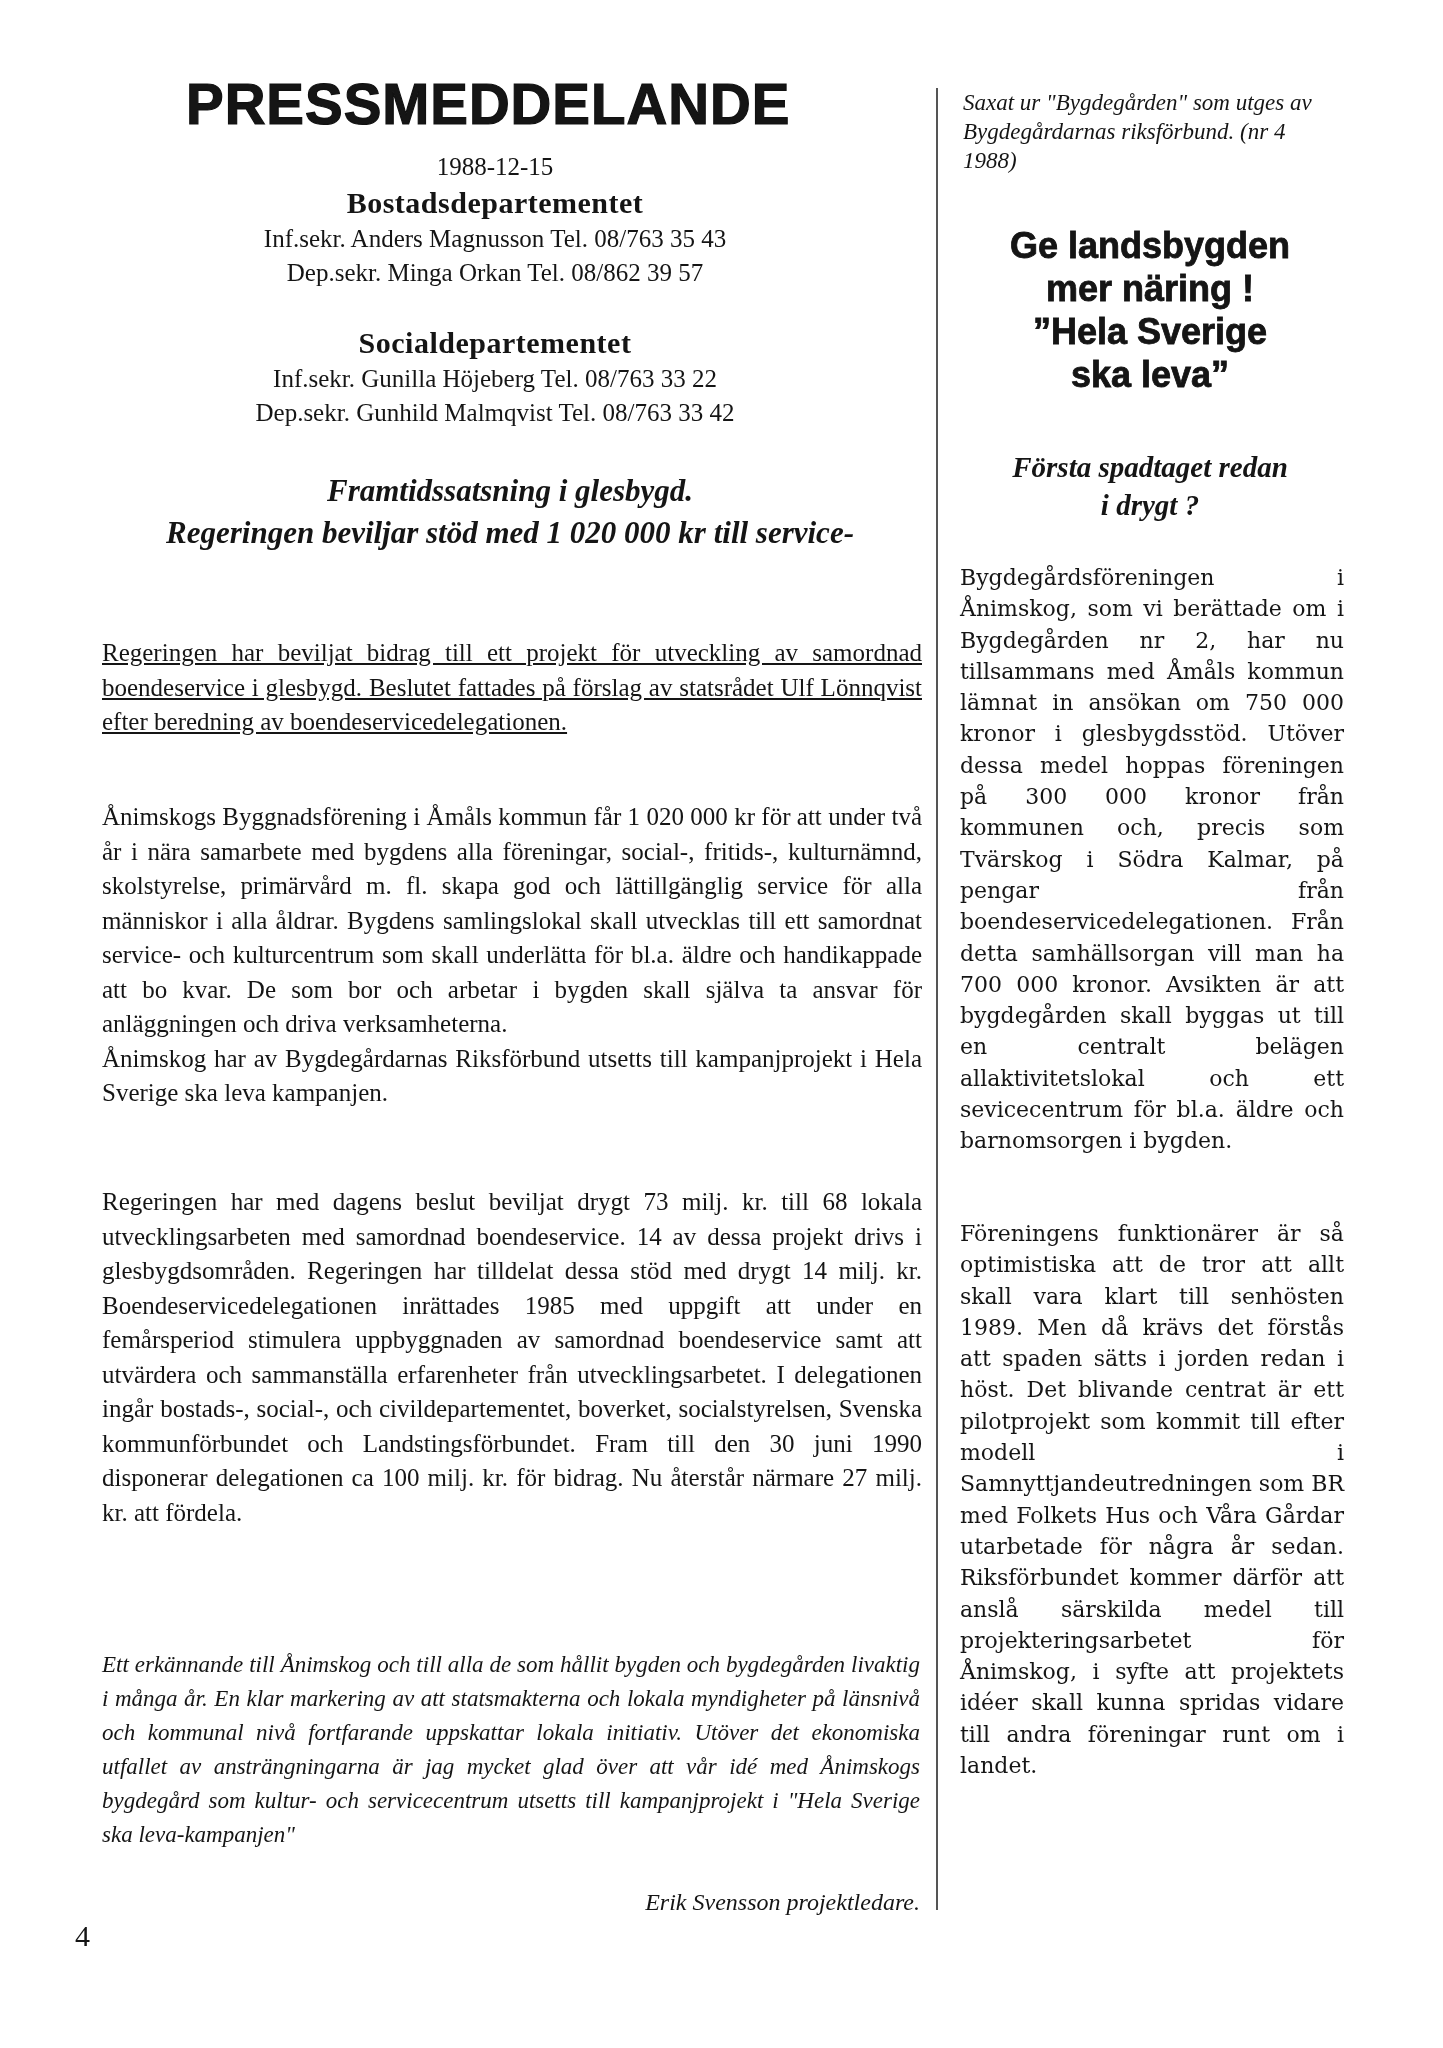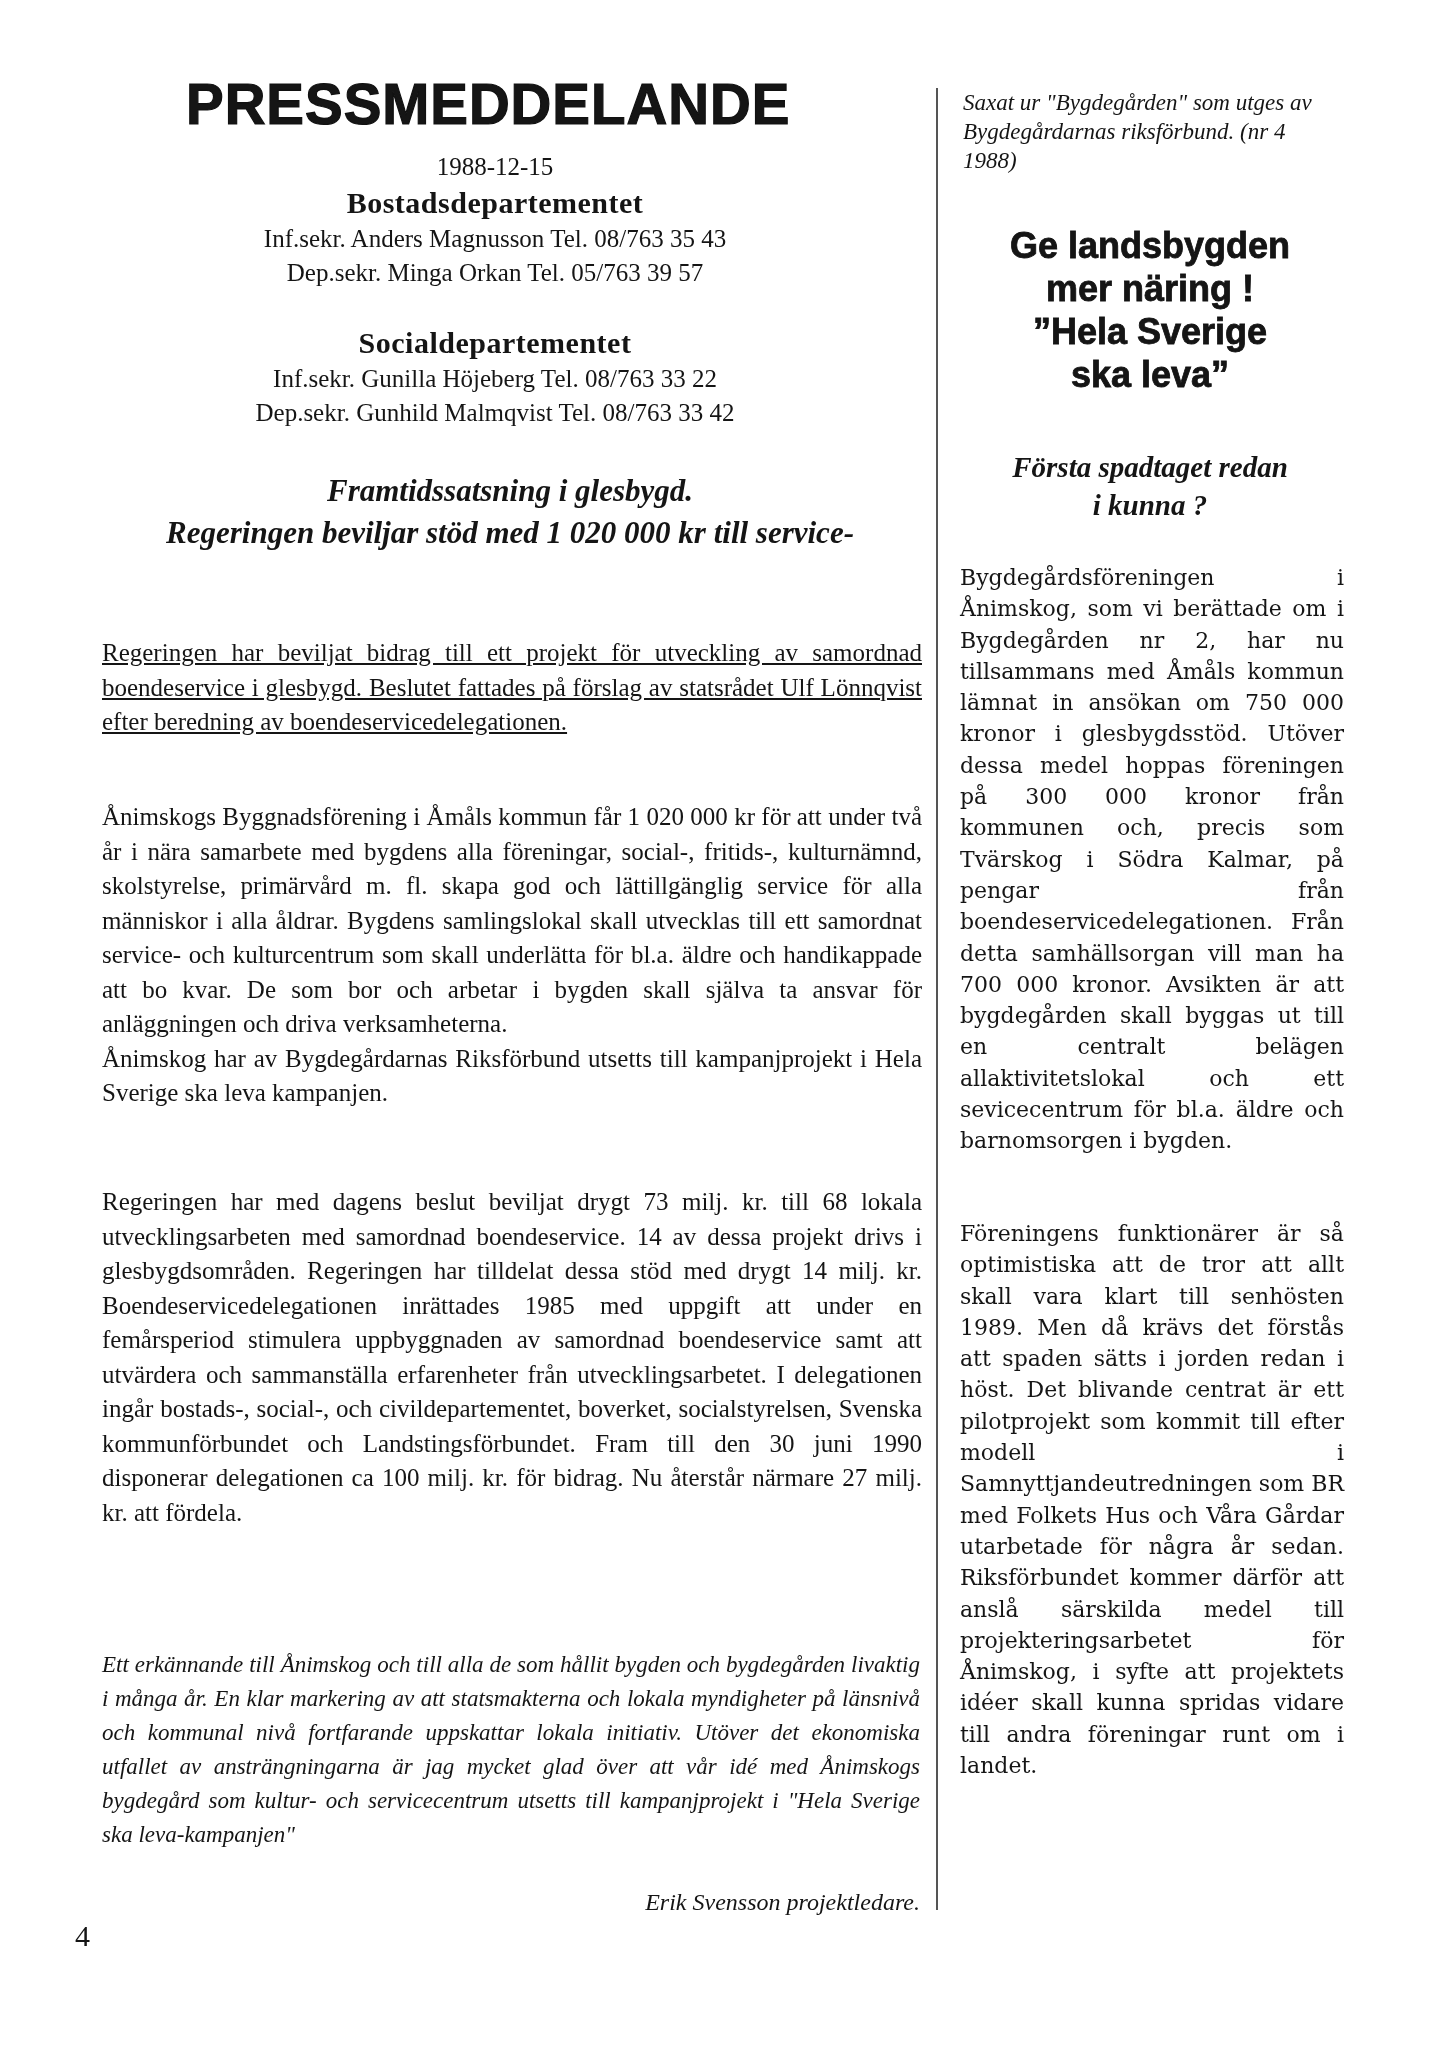--- a/index.html
+++ b/index.html
@@ -83,21 +83,21 @@
   </style>
 </head>
 <body>
 
 <div class="abs press-title">PRESSMEDDELANDE</div>
 
 <div class="abs contact-block">
   <span class="contact-line date">1988-12-15</span>
   <span class="contact-line dept">Bostadsdepartementet</span>
   <span class="contact-line">Inf.sekr. Anders Magnusson Tel. 08/763 35 43</span>
-  <span class="contact-line">Dep.sekr. Minga Orkan Tel. 05/763 39 57</span>
+  <span class="contact-line">Dep.sekr. Minga Orkan Tel. 08/862 39 57</span>
   <div class="gap"></div>
   <span class="contact-line dept">Socialdepartementet</span>
   <span class="contact-line">Inf.sekr. Gunilla Höjeberg Tel. 08/763 33 22</span>
   <span class="contact-line">Dep.sekr. Gunhild Malmqvist Tel. 08/763 33 42</span>
 </div>
 
 <div class="abs headline">
   <div>Framtidssatsning i glesbygd.</div>
   <div>Regeringen beviljar stöd med 1 020 000 kr till service-</div>
 </div>
@@ -122,17 +122,17 @@
 
 <div class="abs sidebar-headline">
   <div>Ge landsbygden</div>
   <div>mer näring !</div>
   <div>”Hela Sverige</div>
   <div>ska leva”</div>
 </div>
 
 <div class="abs sidebar-subhead">
   <div>Första spadtaget redan</div>
-  <div>i kunna ?</div>
+  <div>i drygt ?</div>
 </div>
 
 <div class="abs sidebar-text s1">Bygdegårdsföreningen i Ånimskog, som vi berättade om i Bygdegården nr 2, har nu tillsammans med Åmåls kommun lämnat in ansökan om 750 000 kronor i glesbygdsstöd. Utöver dessa medel hoppas föreningen på 300 000 kronor från kommunen och, precis som Tvärskog i Södra Kalmar, på pengar från boendeservicedelegationen. Från detta samhällsorgan vill man ha 700 000 kronor. Avsikten är att bygdegården skall byggas ut till en centralt belägen allaktivitetslokal och ett sevicecentrum för bl.a. äldre och barnomsorgen i bygden.</div>
 <div class="abs sidebar-text s2">Föreningens funktionärer är så optimistiska att de tror att allt skall vara klart till senhösten 1989. Men då krävs det förstås att spaden sätts i jorden redan i höst. Det blivande centrat är ett pilotprojekt som kommit till efter modell i Samnyttjandeutredningen som BR med Folkets Hus och Våra Gårdar utarbetade för några år sedan. Riksförbundet kommer därför att anslå särskilda medel till projekteringsarbetet för Ånimskog, i syfte att projektets idéer skall kunna spridas vidare till andra föreningar runt om i landet.</div>
 
 </body></html>

